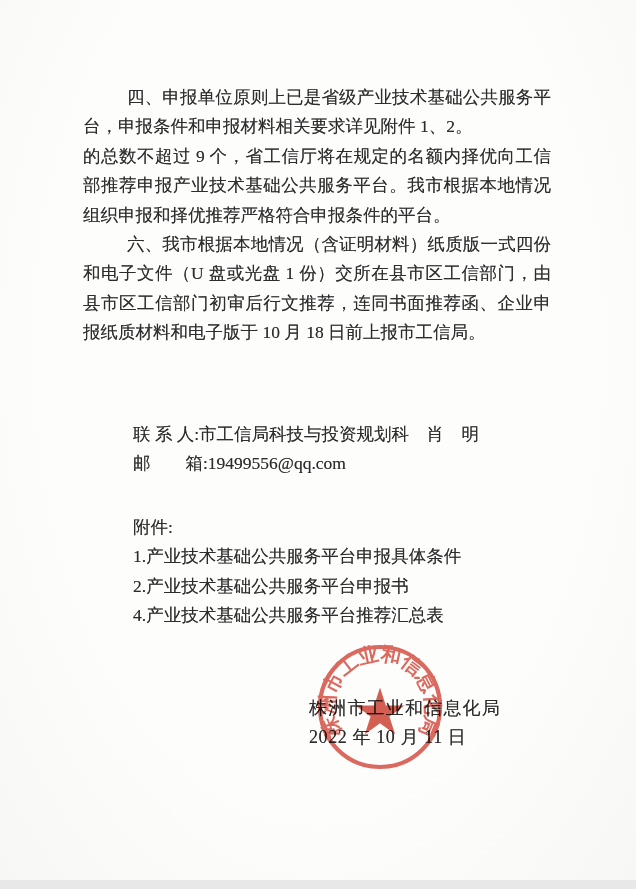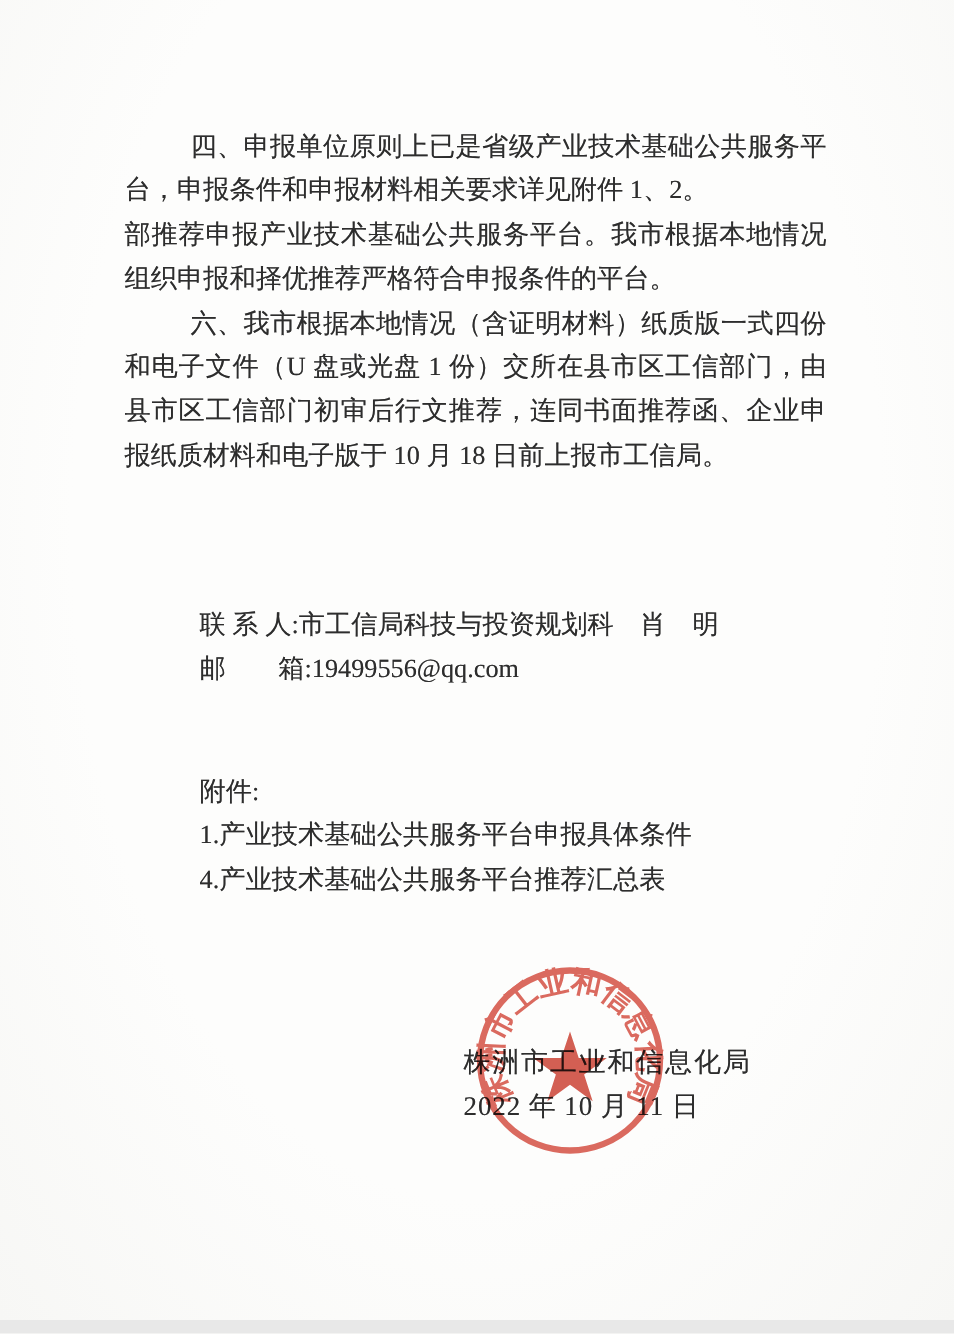--- a/index.html
+++ b/index.html
@@ -21,21 +21,21 @@
   .bline {
     height:29.4px; line-height:29.4px;
     text-align:justify;
     white-space:normal;
     text-shadow:0 0 .4px rgba(40,40,40,.55);
   }
   .bline.full { text-align-last:justify; }
   .bline.indent { text-indent:44px; }
   
   .contact {
-    position:absolute; left:133px; top:402px;
+    position:absolute; left:133px; top:420px;
     font-size:17.5px;
   }
   .cline { height:29.4px; line-height:29.4px; text-shadow:0 0 .4px rgba(40,40,40,.55); }
   
   .attach {
     position:absolute; left:133px; top:513px;
     font-size:17.5px;
   }
   .aline { height:29.4px; line-height:29.4px; text-shadow:0 0 .4px rgba(40,40,40,.55); }
   
@@ -56,36 +56,38 @@
   }
 </style>
 </head>
 <body>
 
 <div class="page">
 
   <main class="bodytext">
     <div class="bline indent full">四、申报单位原则上已是省级产业技术基础公共服务平</div>
     <div class="bline">台，申报条件和申报材料相关要求详见附件 1、2。</div>
+    <div class="bline full">的总数不超过 9 个，省工信厅将在规定的名额内择优向工信</div>
     <div class="bline full">部推荐申报产业技术基础公共服务平台。我市根据本地情况</div>
     <div class="bline">组织申报和择优推荐严格符合申报条件的平台。</div>
     <div class="bline indent full">六、我市根据本地情况（含证明材料）纸质版一式四份</div>
     <div class="bline full">和电子文件（U 盘或光盘 1 份）交所在县市区工信部门，由</div>
     <div class="bline full">县市区工信部门初审后行文推荐，连同书面推荐函、企业申</div>
     <div class="bline">报纸质材料和电子版于 10 月 18 日前上报市工信局。</div>
   </main>
 
   <section class="contact">
     <div class="cline">联 系 人:市工信局科技与投资规划科　肖　明</div>
     <div class="cline">邮　　箱:19499556@qq.com</div>
   </section>
 
   <section class="attach">
     <div class="aline">附件:</div>
     <div class="aline">1.产业技术基础公共服务平台申报具体条件</div>
+    <div class="aline">2.产业技术基础公共服务平台申报书</div>
     <div class="aline">4.产业技术基础公共服务平台推荐汇总表</div>
   </section>
 
   <section class="signature">
     <div class="sig-org">株洲市工业和信息化局</div>
     <div class="sig-date">2022 年 10 月 11 日</div>
   </section>
 
   <svg class="seal" viewBox="-71 -71 142 142" aria-hidden="true">
     <circle cx="0" cy="0" r="60" fill="none" stroke="#d8564a" stroke-width="4.2"></circle>

